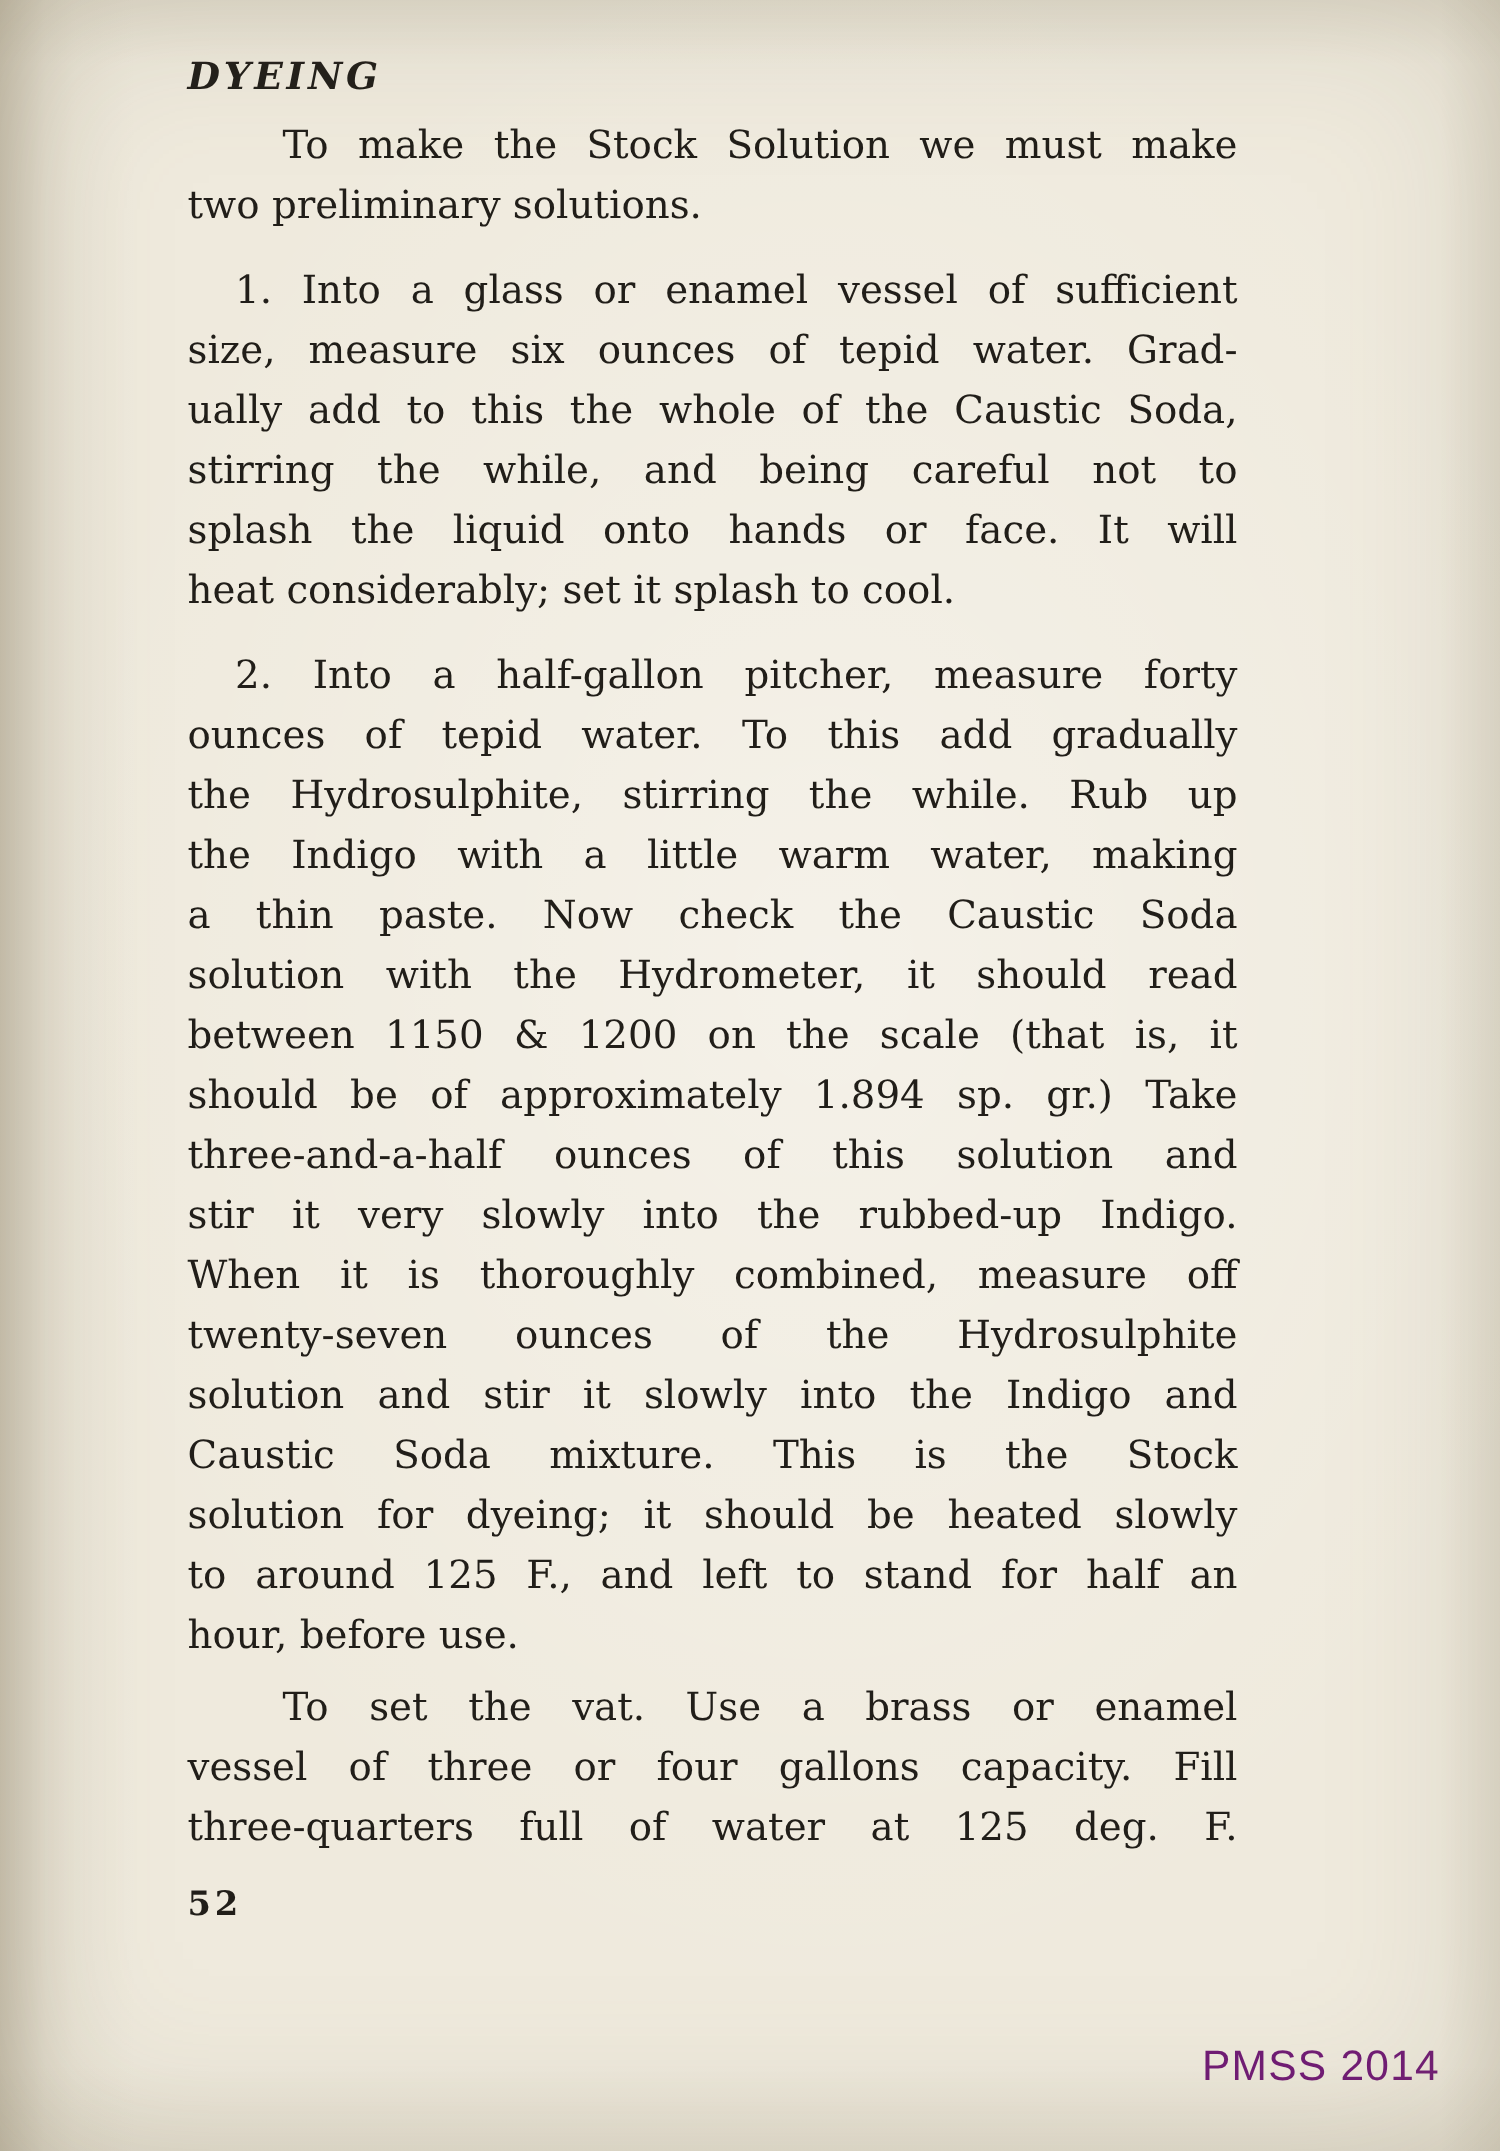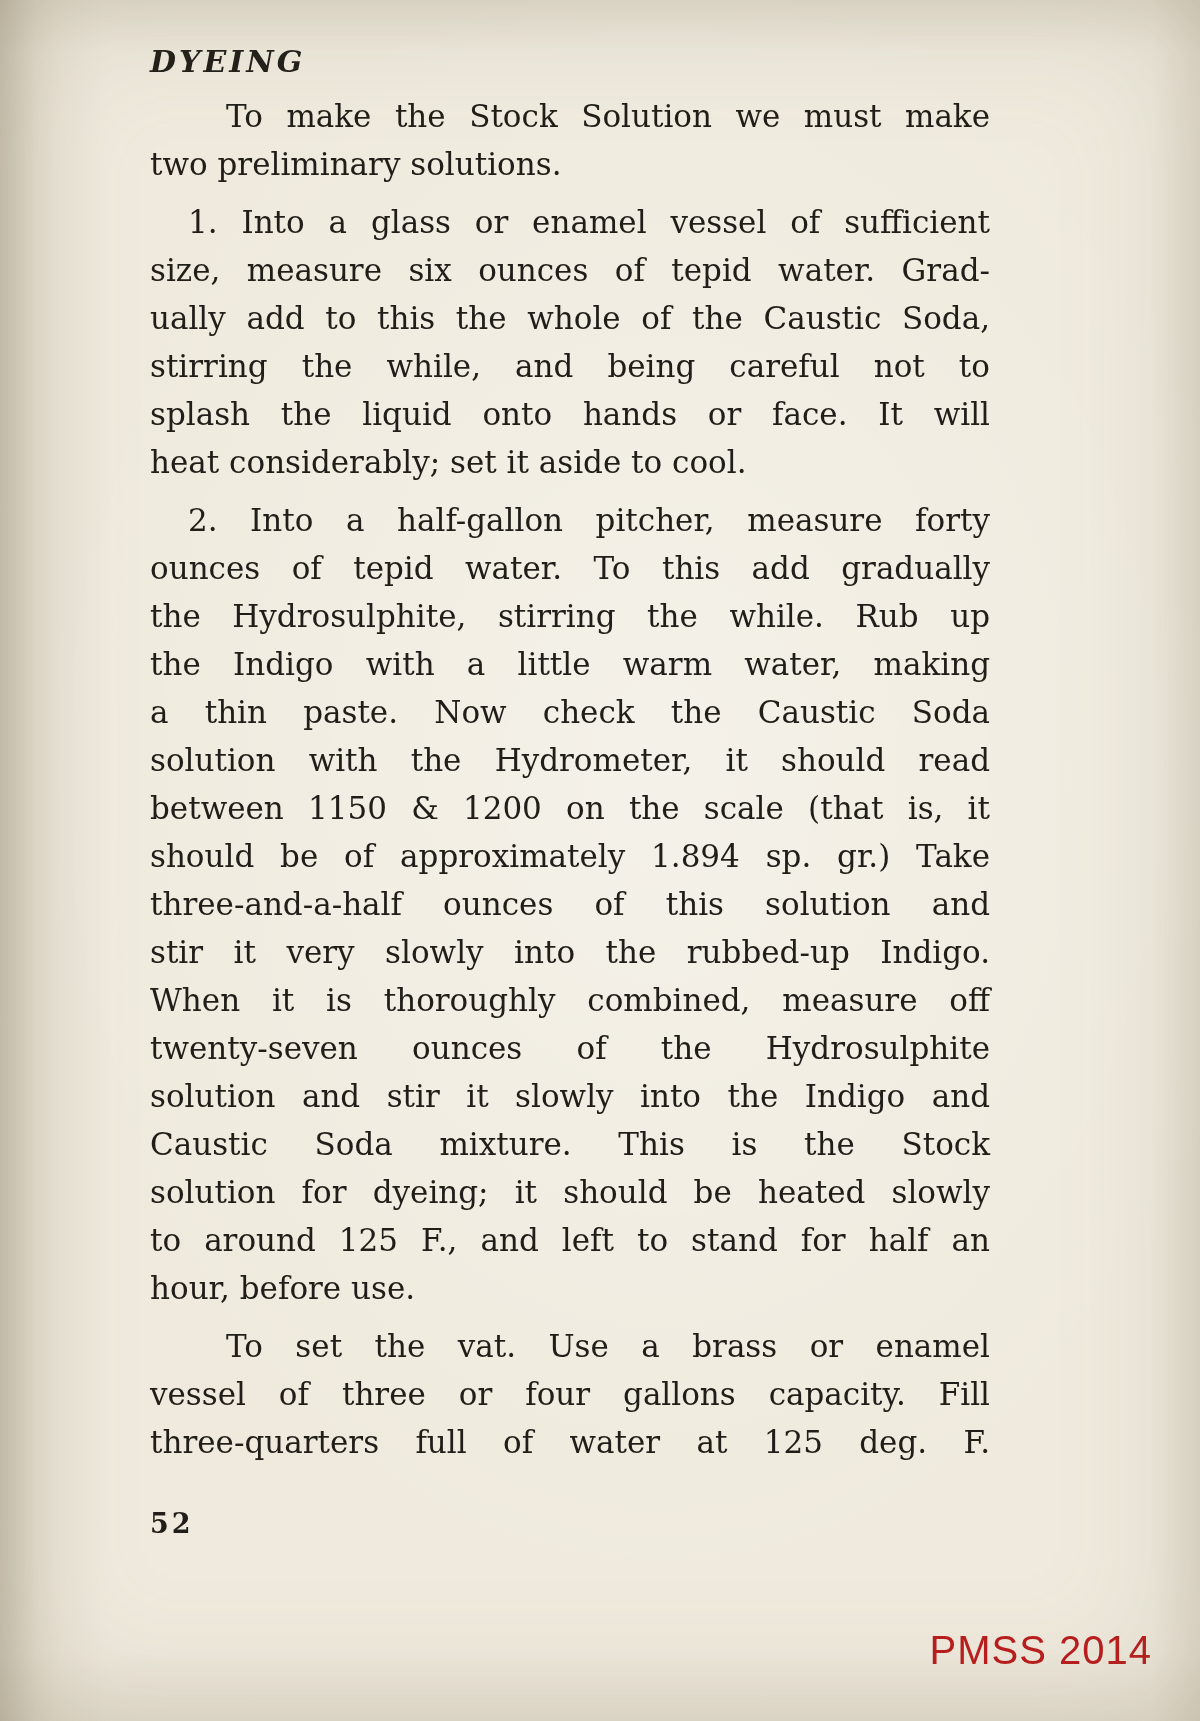--- a/index.html
+++ b/index.html
@@ -62,39 +62,39 @@
     text-align-last: justify;
     white-space: normal;
   }
   .line.last {
     text-align-last: left;
   }
   .paragraph.justify-last .line.last {
     text-align-last: justify;
   }
   .paragraph.indent-lg .line.first { padding-left: 76px; }
-  .paragraph.indent-sm .line.first { padding-left: 38px; }
+  .paragraph.indent-sm .line.first { padding-left: 38px; margin-top: 20px; }
   .page-number {
     position: absolute;
     top: 1508px;
     left: 150px;
     width: 840px;
     text-align: left;
     font-weight: bold;
     font-size: 27px;
     letter-spacing: 3px;
   }
   .watermark {
     position: absolute;
     right: 48px;
     bottom: 48px;
     font-family: "Liberation Sans", sans-serif;
-    font-size: 40px;
+    font-size: 34px;
     font-weight: normal;
-    color: #b91c1c;
+    color: #701a75;
     letter-spacing: 1px;
   }
 </style>
 </head>
 <body>
 
 <div class="page">
   <div class="paper-shading"></div>
 
   <div class="header">DYEING</div>
@@ -103,21 +103,21 @@
     <div class="paragraph indent-lg">
         <div class="line first">To make the Stock Solution we must make</div>
         <div class="line last">two preliminary solutions.</div>
       </div>
     <div class="paragraph indent-sm">
         <div class="line first">1. Into a glass or enamel vessel of sufficient</div>
         <div class="line">size, measure six ounces of tepid water. Grad-</div>
         <div class="line">ually add to this the whole of the Caustic Soda,</div>
         <div class="line">stirring the while, and being careful not to</div>
         <div class="line">splash the liquid onto hands or face. It will</div>
-        <div class="line last">heat considerably; set it aside to cool.</div>
+        <div class="line last">heat considerably; set it splash to cool.</div>
       </div>
     <div class="paragraph indent-sm">
         <div class="line first">2. Into a half-gallon pitcher, measure forty</div>
         <div class="line">ounces of tepid water. To this add gradually</div>
         <div class="line">the Hydrosulphite, stirring the while. Rub up</div>
         <div class="line">the Indigo with a little warm water, making</div>
         <div class="line">a thin paste. Now check the Caustic Soda</div>
         <div class="line">solution with the Hydrometer, it should read</div>
         <div class="line">between 1150 &amp; 1200 on the scale (that is, it</div>
         <div class="line">should be of approximately 1.894 sp. gr.) Take</div>

